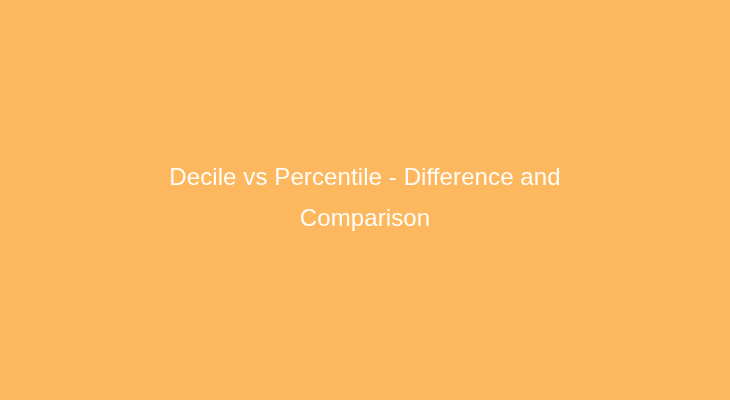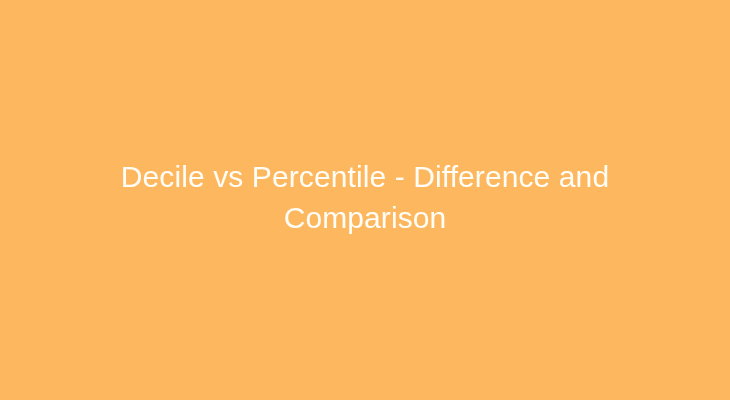--- a/index.html
+++ b/index.html
@@ -34,21 +34,21 @@
     width: 520px;
     margin: 0 auto;
     
     transform: translateY(-3px);
   }
 
   .banner-title {
     margin: 0;
     padding: 0;
     font-family: "Liberation Sans", sans-serif;
-    font-size: 30px;
+    font-size: 24px;
     font-weight: 400;
     line-height: 41px;
     letter-spacing: 0.1px;
     text-align: center;
     color: #fffdf8;
     -webkit-font-smoothing: antialiased;
     text-rendering: optimizeLegibility;
   }
 </style>
 </head>

